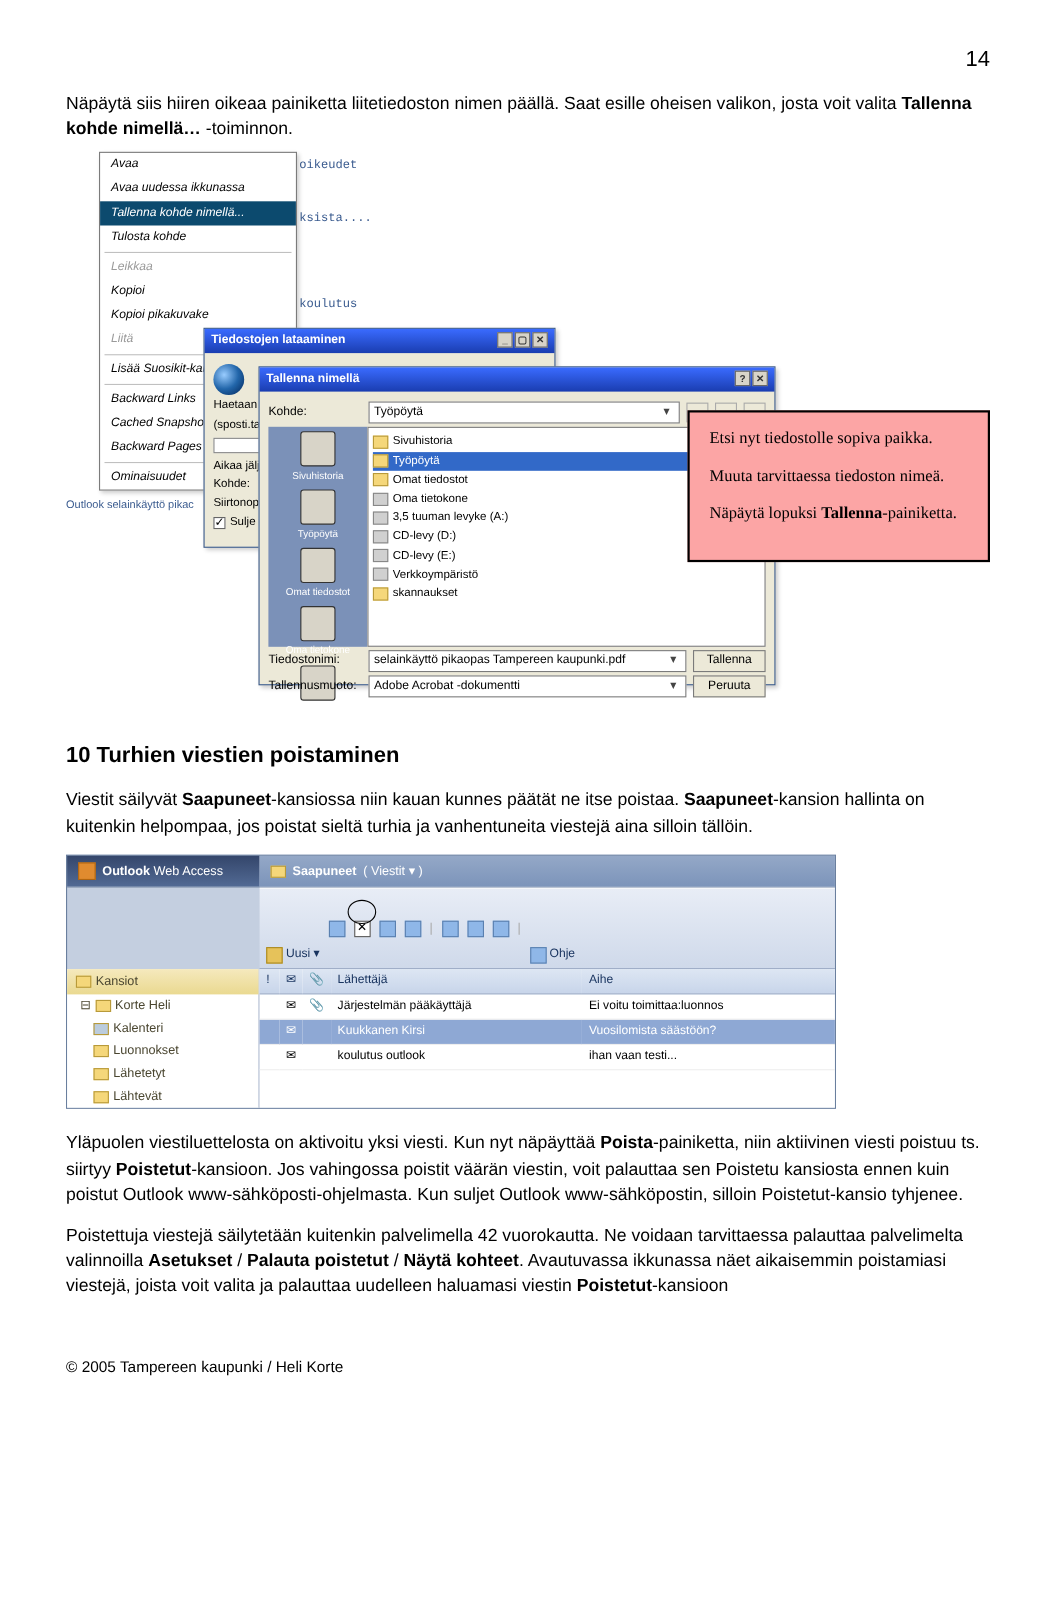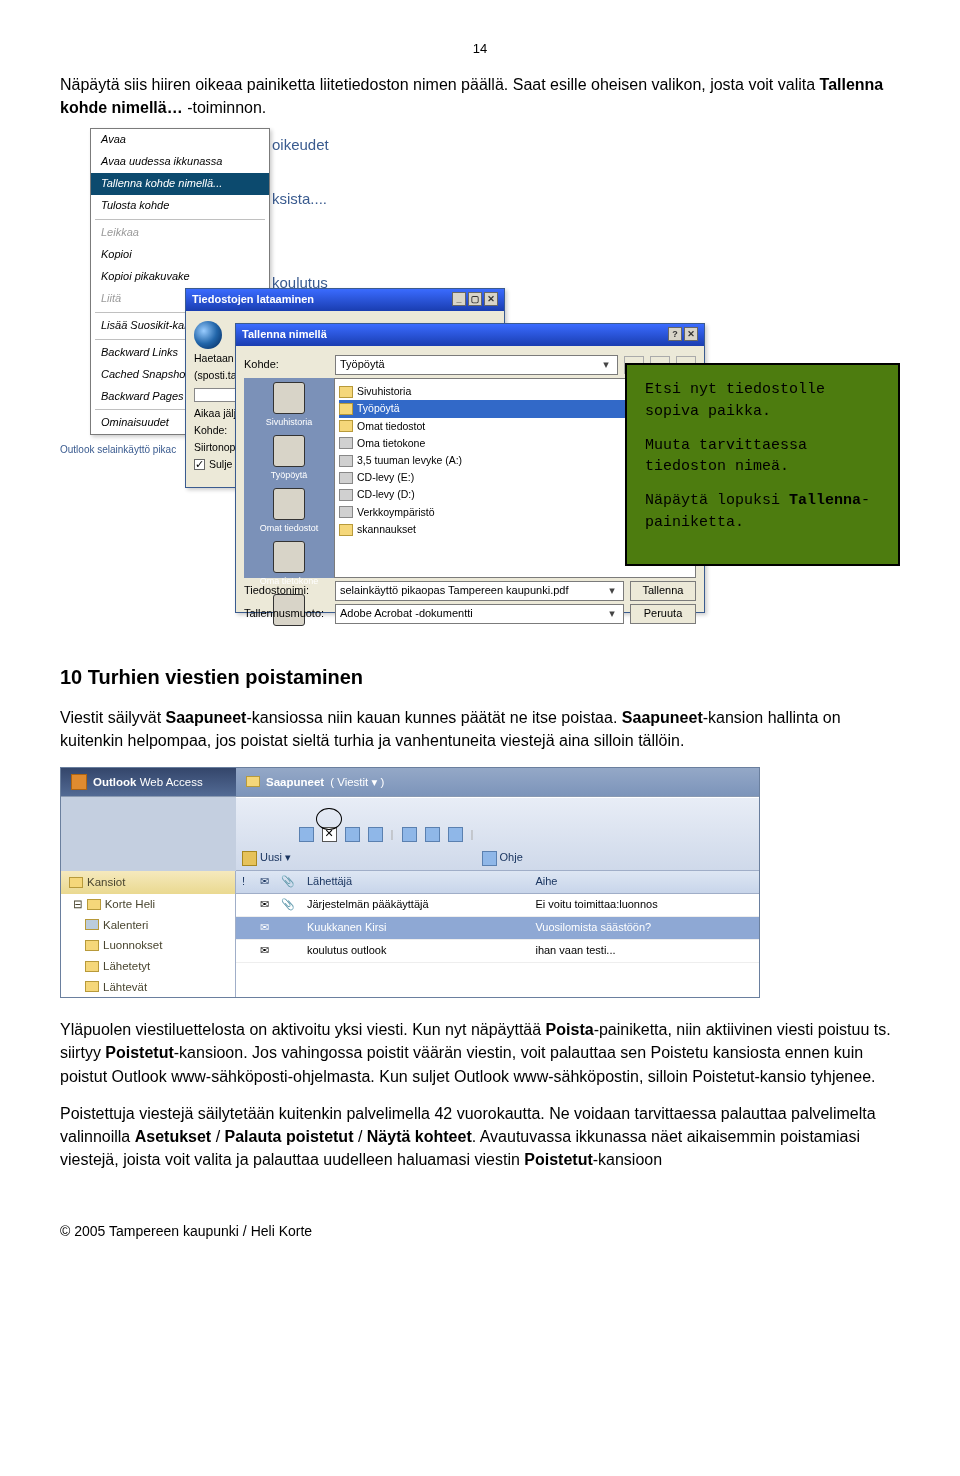--- a/index.html
+++ b/index.html
@@ -10,23 +10,23 @@
     font-family: Verdana, Geneva, sans-serif;
     font-size: 16px;
     line-height: 1.45;
     color: #000;
     background: #fff;
   }
   .page {
     padding: 40px 60px 40px 60px;
   }
   .page-num {
-    text-align: center;
+    text-align: right;
     margin-bottom: 12px;
-    font-size: 13px;
+    font-size: 20px;
   }
   .body-text { margin: 14px 0; }
   .bold { font-weight: bold; }
   .section-heading {
     font-size: 20px;
     margin: 30px 0 14px 0;
   }
   .footer {
     margin-top: 50px;
     font-size: 14px;
@@ -56,21 +56,21 @@
   .ctx-item {
     padding: 3px 10px 3px 10px;
     white-space: nowrap;
     font-size: 11px;
   }
   .ctx-item.disabled { color: #9a9a9a; }
   .ctx-item.hl { background: #0c4a6e; color: #fff; }
   .ctx-sep { border-top: 1px solid #c0c0c0; margin: 2px 4px; }
   .tab-col {
     position: absolute; left: 212px; top: 0; width: 60px;
-    font-size: 15px; color: #3a5b8f;
+    font-size: 11px; color: #3a5b8f; font-family: Liberation Mono, monospace;
   }
   .tab-col div { padding: 1px 0; }
 
   .dl-win {
     left: 125px; top: 155px; width: 320px; height: 200px; z-index: 2;
   }
   .titlebar {
     background: linear-gradient(#3a6bff,#1a3db0);
     color: #fff; font-weight: bold;
     padding: 3px 6px;
@@ -116,22 +116,22 @@
   .file-item { display:flex; align-items:center; gap:4px; font-size:10.5px; padding:1px 0; }
   .file-item .ic { width:14px; height:12px; background:#f5d77a; border:1px solid #b89a3a; }
   .file-item .ic.d { background:#d0d0d0; border-color:#888; }
   .file-item.hl { background:#3269c8; color:#fff; }
   .oval {
     border:1.4px solid #000; border-radius:50%;
     position:absolute; pointer-events:none;
   }
   .callout {
     position:absolute; right:0; top:230px; width:275px;
-    border:2px solid #000; background:#4d7c0f; padding:14px 18px;
-    font-family: Liberation Mono, monospace; font-size:15px; z-index:5;
+    border:2px solid #000; background:#fca5a5; padding:14px 18px;
+    font-family: Liberation Serif, serif; font-size:15px; z-index:5;
   }
   .callout p { margin: 0 0 12px 0; }
   .callout p:last-child { margin-bottom:16px; }
 
   
   .shot2 {
     border: 1px solid #6a7f9e;
     background: #c4cfe0;
     margin: 10px 0 20px 0;
     font-family: Tahoma, Verdana, sans-serif;
@@ -286,25 +286,25 @@
             <div class="file-item">
                 <span class="ic d"></span>
                 <span>Oma tietokone</span>
               </div>
             <div class="file-item">
                 <span class="ic d"></span>
                 <span>3,5 tuuman levyke (A:)</span>
               </div>
             <div class="file-item">
                 <span class="ic d"></span>
+                <span>CD-levy (D:)</span>
+              </div>
+            <div class="file-item">
+                <span class="ic d"></span>
                 <span>CD-levy (E:)</span>
-              </div>
-            <div class="file-item">
-                <span class="ic d"></span>
-                <span>CD-levy (D:)</span>
               </div>
             <div class="file-item">
                 <span class="ic d"></span>
                 <span>Verkkoympäristö</span>
               </div>
             <div class="file-item">
                 <span class="ic"></span>
                 <span>skannaukset</span>
               </div>
           </div>

